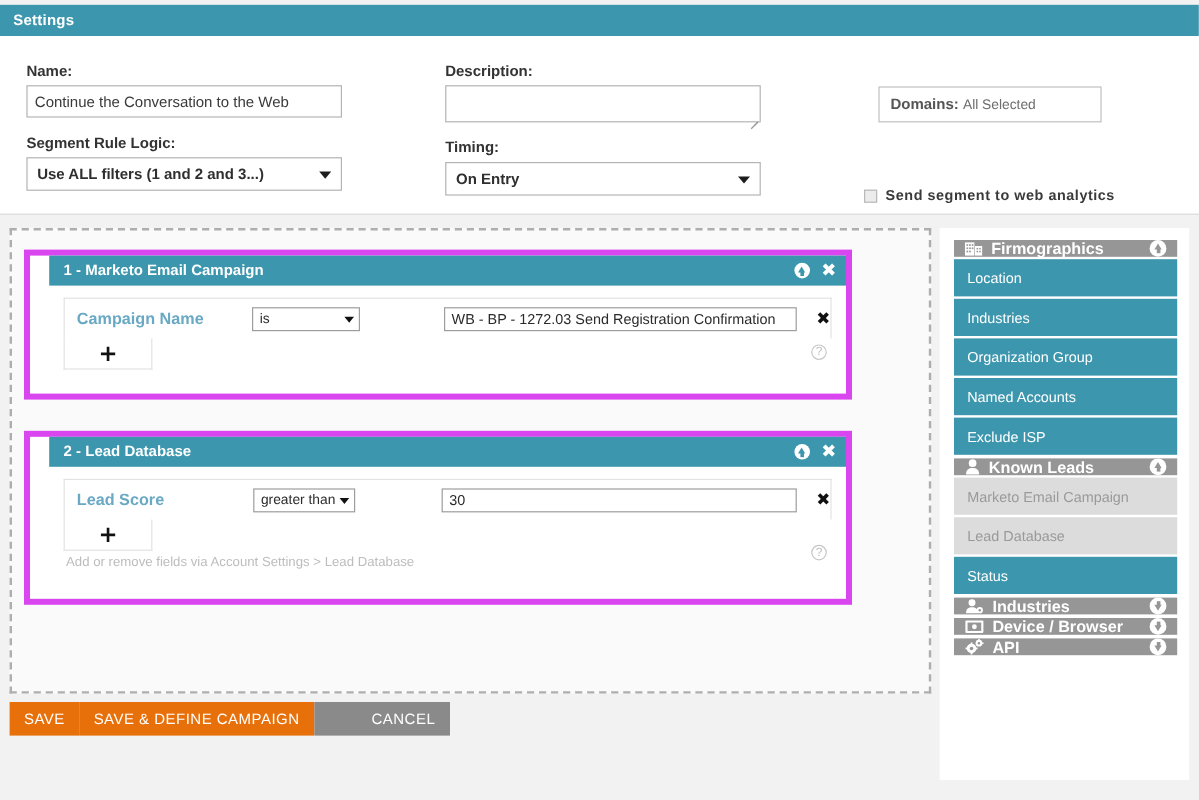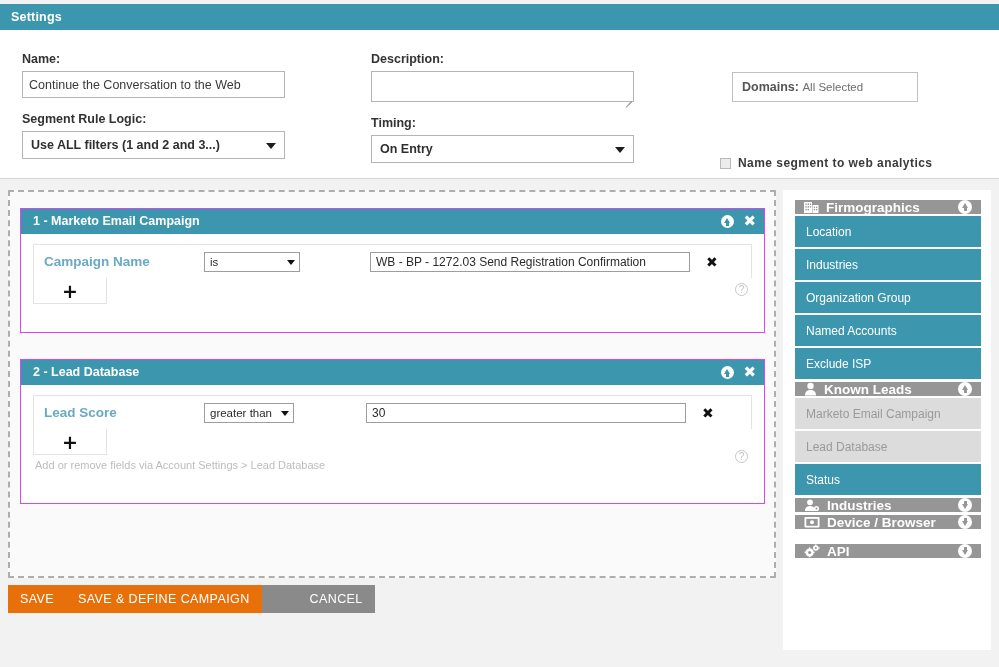--- a/index.html
+++ b/index.html
@@ -135,23 +135,24 @@
   .rules-area {
     position: absolute;
     left: 8px; top: 190px;
     width: 768px; height: 388px;
     border: 2px dashed #aeaeae;
     background: #fafafa;
   }
   .rule-card {
     position: absolute;
     left: 10px;
-    width: 745px;
+    width: 690px;
     background: #ffffff;
-    border: 1px solid #d946ef;
+    border: 5px solid #d946ef;
+    padding-left: 16px;
   }
   #rule-card-0 { top: 16px; height: 125px; }
   #rule-card-1 { top: 167px; height: 145px; }
 
   .rule-head {
     position: relative;
     height: 25px;
     background: #3c96ad;
     color: #fff;
     font-weight: bold;
@@ -364,21 +365,21 @@
     <div class="col-c">
       <div class="domain-box">
         <span class="dlabel">Domains:</span>
         <span class="dval">All Selected</span>
         <span class="caret"></span>
       </div>
     </div>
 
     <div class="check-row">
       <span class="check-box"></span>
-      <span class="check-label">Name segment to web analytics</span>
+      <span class="check-label">Send segment to web analytics</span>
     </div>
 
   </div>
 </div>
 
 <div class="rules-area">
 
   <div class="rule-card" id="rule-card-0">
     <div class="rule-head">
       <span>1 - Marketo Email Campaign</span>
@@ -496,21 +497,21 @@
       <svg width="16" height="14" viewBox="0 0 16 14">
         <rect x="0.5" y="2" width="15" height="10.5" rx="1" fill="#ffffff"></rect>
         <rect x="2.3" y="3.8" width="11.4" height="7" fill="#969696"></rect>
         <circle cx="8" cy="7.3" r="2" fill="#ffffff"></circle>
       </svg>
     </span>
     <span>Device / Browser</span>
     <span class="group-toggle down"></span>
   </div>
 
-  <div class="group-head" style="margin-top:15px;">
+  <div class="group-head" style="margin-top:3px;">
     <span class="ghicon">
       <svg width="16" height="14" viewBox="0 0 16 14">
         <circle cx="5.6" cy="8.4" r="4" fill="#ffffff"></circle>
         <circle cx="5.6" cy="8.4" r="1.5" fill="#969696"></circle>
         <rect x="4.9" y="3.4" width="1.5" height="1.6" fill="#ffffff"></rect>
         <rect x="4.9" y="11.8" width="1.5" height="1.6" fill="#ffffff"></rect>
         <rect x="0.6" y="7.6" width="1.6" height="1.5" fill="#ffffff"></rect>
         <rect x="9" y="7.6" width="1.6" height="1.5" fill="#ffffff"></rect>
         <circle cx="11.8" cy="4" r="2.8" fill="#ffffff"></circle>
         <circle cx="11.8" cy="4" r="1" fill="#969696"></circle>

